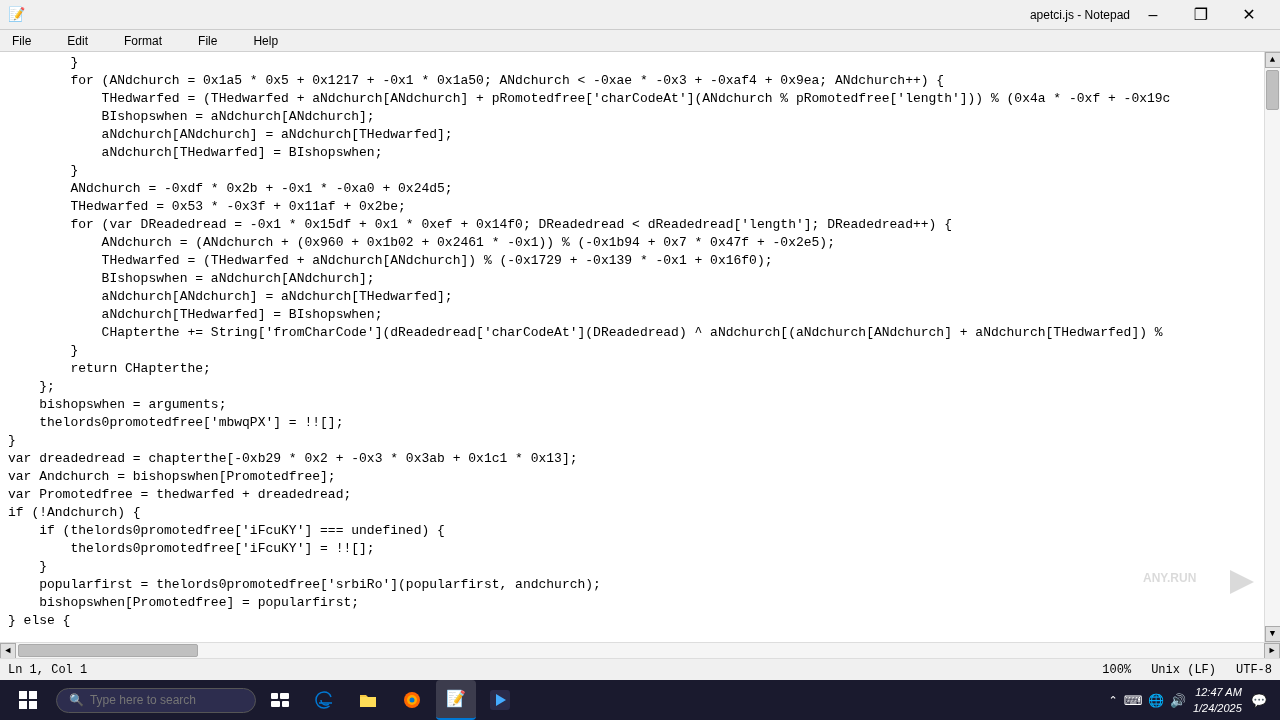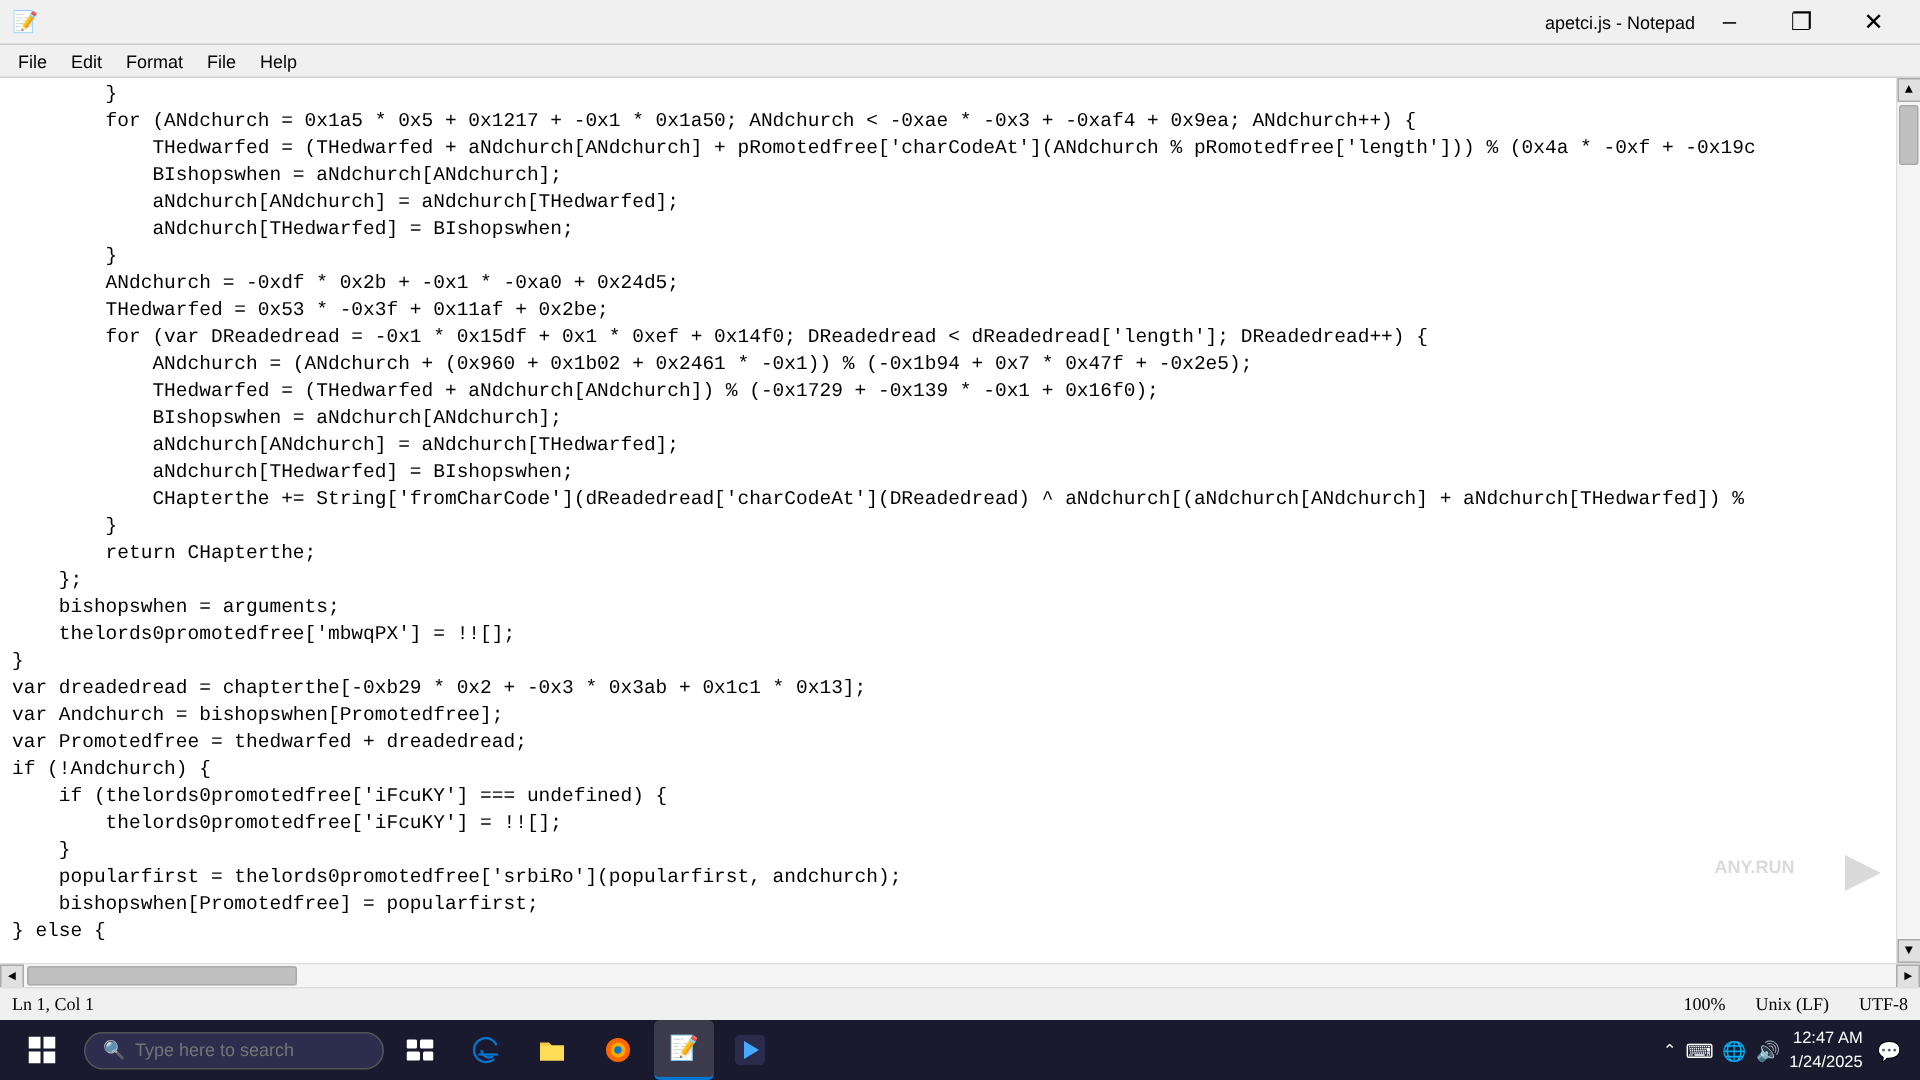--- a/index.html
+++ b/index.html
@@ -53,20 +53,21 @@
     #menu-bar {
       background: #f0f0f0;
       height: 22px;
       display: flex;
       align-items: center;
       padding: 0 4px;
       border-bottom: 1px solid #d0d0d0;
       font-family: 'Segoe UI', sans-serif;
       font-size: 12px;
       user-select: none;
+      gap: 20px;
     }
     #menu-bar .menu-item {
       padding: 2px 8px;
       cursor: pointer;
       height: 100%;
       display: flex;
       align-items: center;
     }
 
     
@@ -163,21 +164,21 @@
     }
 
     
     #status-bar {
       height: 22px;
       background: #f0f0f0;
       border-top: 1px solid #ddd;
       display: flex;
       align-items: center;
       padding: 0 8px;
-      font-family: Liberation Serif, serif;
+      font-family: Liberation Mono, monospace;
       font-size: 12px;
       gap: 20px;
     }
     #status-bar .status-item {
       color: #000;
     }
     #status-bar .status-spacer { flex: 1; }
 
     
     #taskbar {
@@ -422,19 +423,19 @@
 
   <div class="spacer"></div>
 
   <div class="system-tray">
     <div class="tray-icons">
       <span style="cursor:pointer; font-size:11px;">⌃</span>
       <span style="cursor:pointer; font-size:13px;">⌨</span>
       <span style="cursor:pointer; font-size:13px;">🌐</span>
       <span style="cursor:pointer; font-size:13px;">🔊</span>
     </div>
-    <div class="time-area" style="cursor:pointer;">
+    <div class="time-area" style="cursor:pointer;font-style:italic;">
       <div>12:47 AM</div>
       <div>1/24/2025</div>
     </div>
     <span style="cursor:pointer; font-size:13px; margin-left:4px;">💬</span>
   </div>
 </div>
 
 </body></html>

